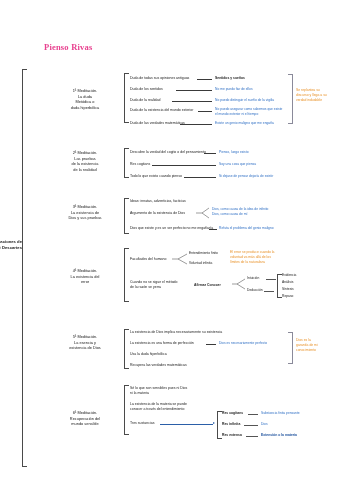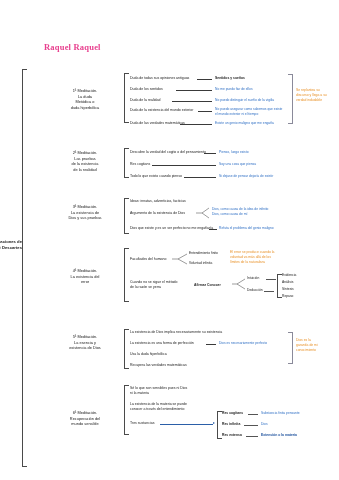--- a/index.html
+++ b/index.html
@@ -113,21 +113,21 @@
     border-left:2.6px solid #2b5fa8;
   }
   .fork{position:absolute;}
   .fork svg{display:block;}
 </style>
 </head>
 <body>
 
 <div id="page">
 
-  <div class="title">Raquel Raquel</div>
+  <div class="title">Pienso Rivas</div>
 
   <div class="bracket" style="left:22px;top:69px;height:396px;"></div>
   <div class="root-label" style="left:-34px;top:239px;width:56px;">Las 6 meditaciones de
 René Descartes</div>
 
   <div class="med-label" style="left:62px;top:88px;">1ª Meditación.
  La duda
 Metódica o
 duda hiperbólica</div>
   <div class="bracket" style="left:124px;top:73px;height:48px;"></div>

